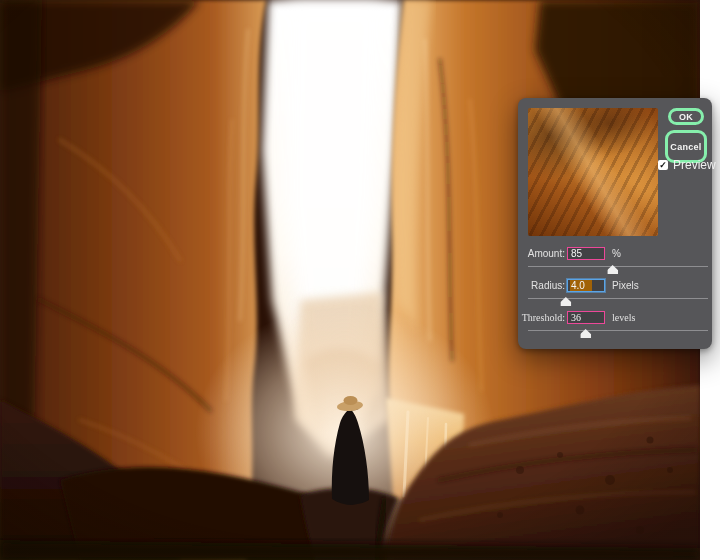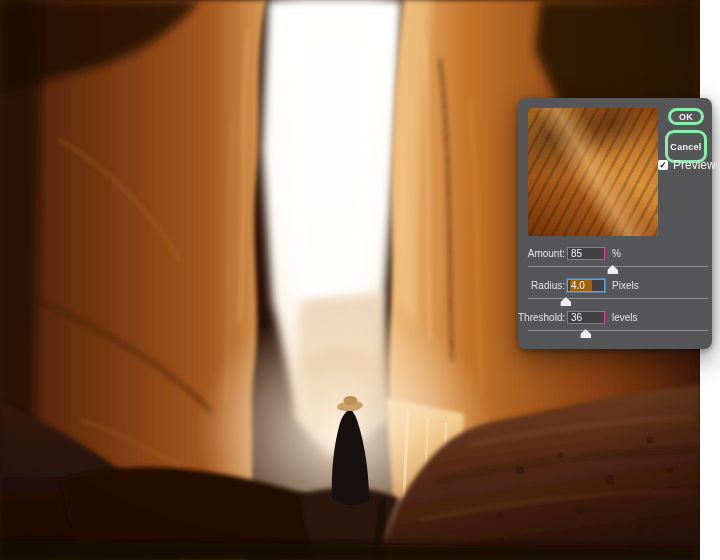--- a/index.html
+++ b/index.html
@@ -41,21 +41,21 @@
   .checkbox {
     width:10px; height:10px; background:#ffffff; border-radius:2px;
     display:flex; align-items:center; justify-content:center;
     color:#111; font-size:9px; line-height:10px; font-weight:700;
   }
   .preview-label { margin-left:5px; font-size:12px; color:#f0f0f0; }
 
   .field { position:absolute; left:0; width:194px; height:30px; }
   .f-amount    { top:149px; }
   .f-radius    { top:181px;padding-left:46px; }
-  .f-threshold { top:213px; }
+  .f-threshold { top:213px;font-family:Liberation Serif, serif; }
   .flabel { position:absolute; left:0; top:1px; width:47px; text-align:right; color:#e2e2e2; }
   .finput {
     position:absolute; left:49px; top:0; width:38px; height:13px;
     background:#414144; border:1px solid #ec4899; color:#f5f5f5;
     font-size:10px; line-height:11px; padding-left:3px; overflow:hidden; white-space:nowrap;
   }
   .finput.focused { border-color:#5aa4e6; box-shadow:0 0 0 1px rgba(90,164,230,.55); }
   .finput .val.selected { background:#a16207; padding:0 7px 0 1px; margin-left:-1px; }
   .funit { position:absolute; left:94px; top:1px; color:#e2e2e2; }
   .track { position:absolute; left:10px; top:19px; width:180px; height:1px; background:#8e8e91; }

